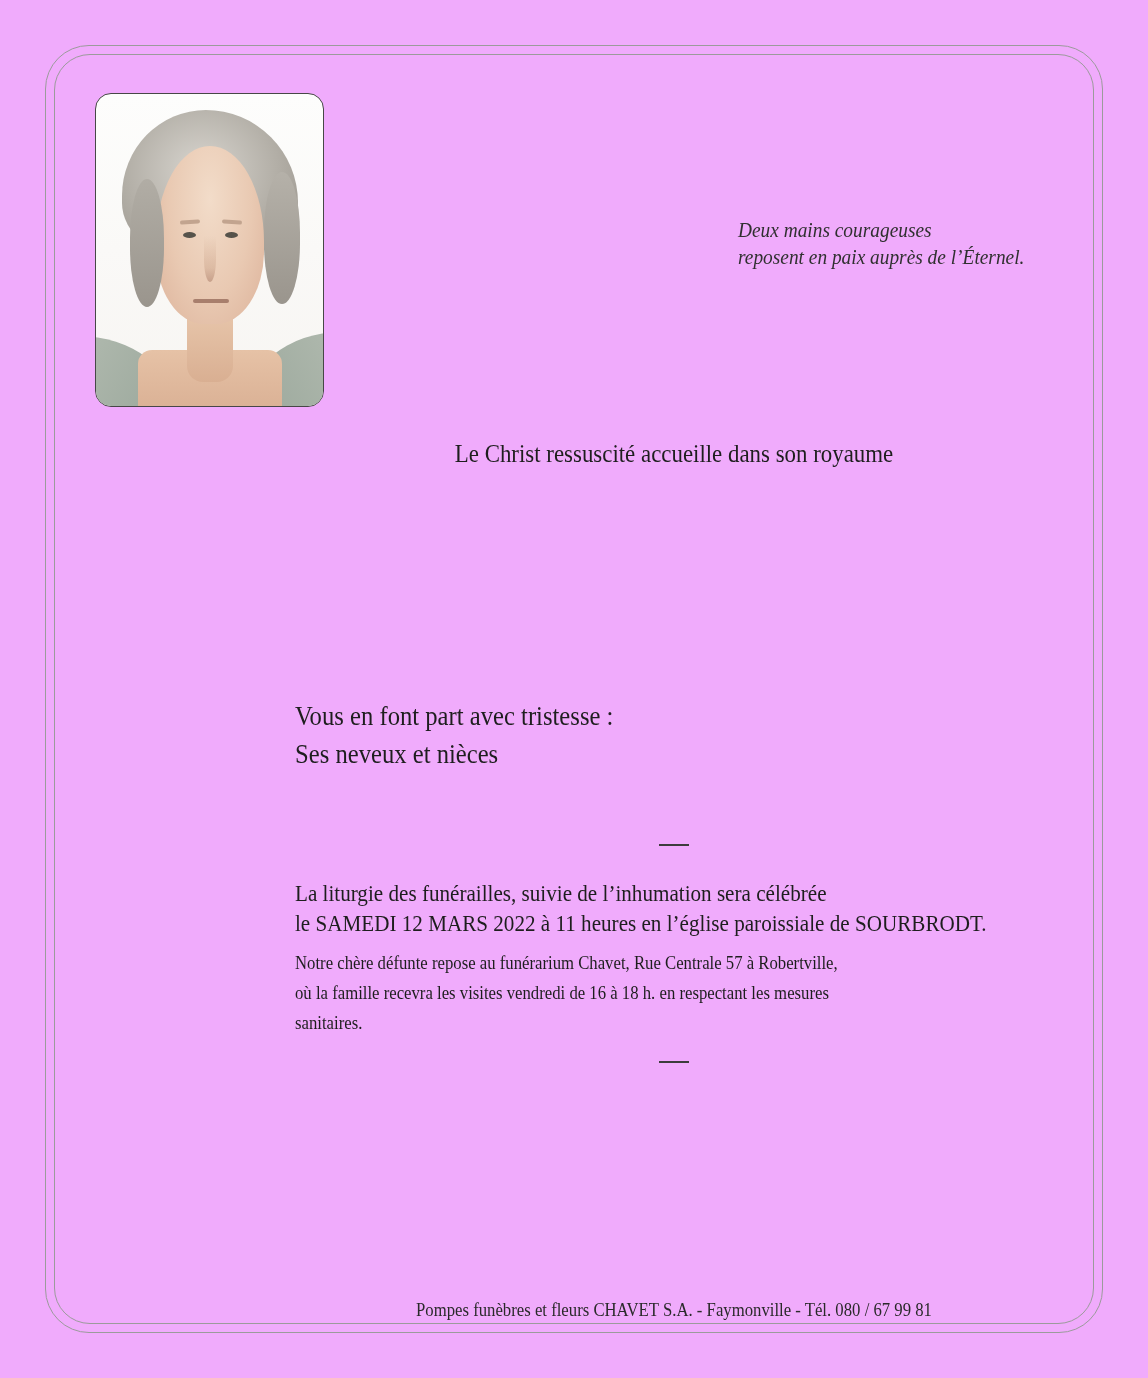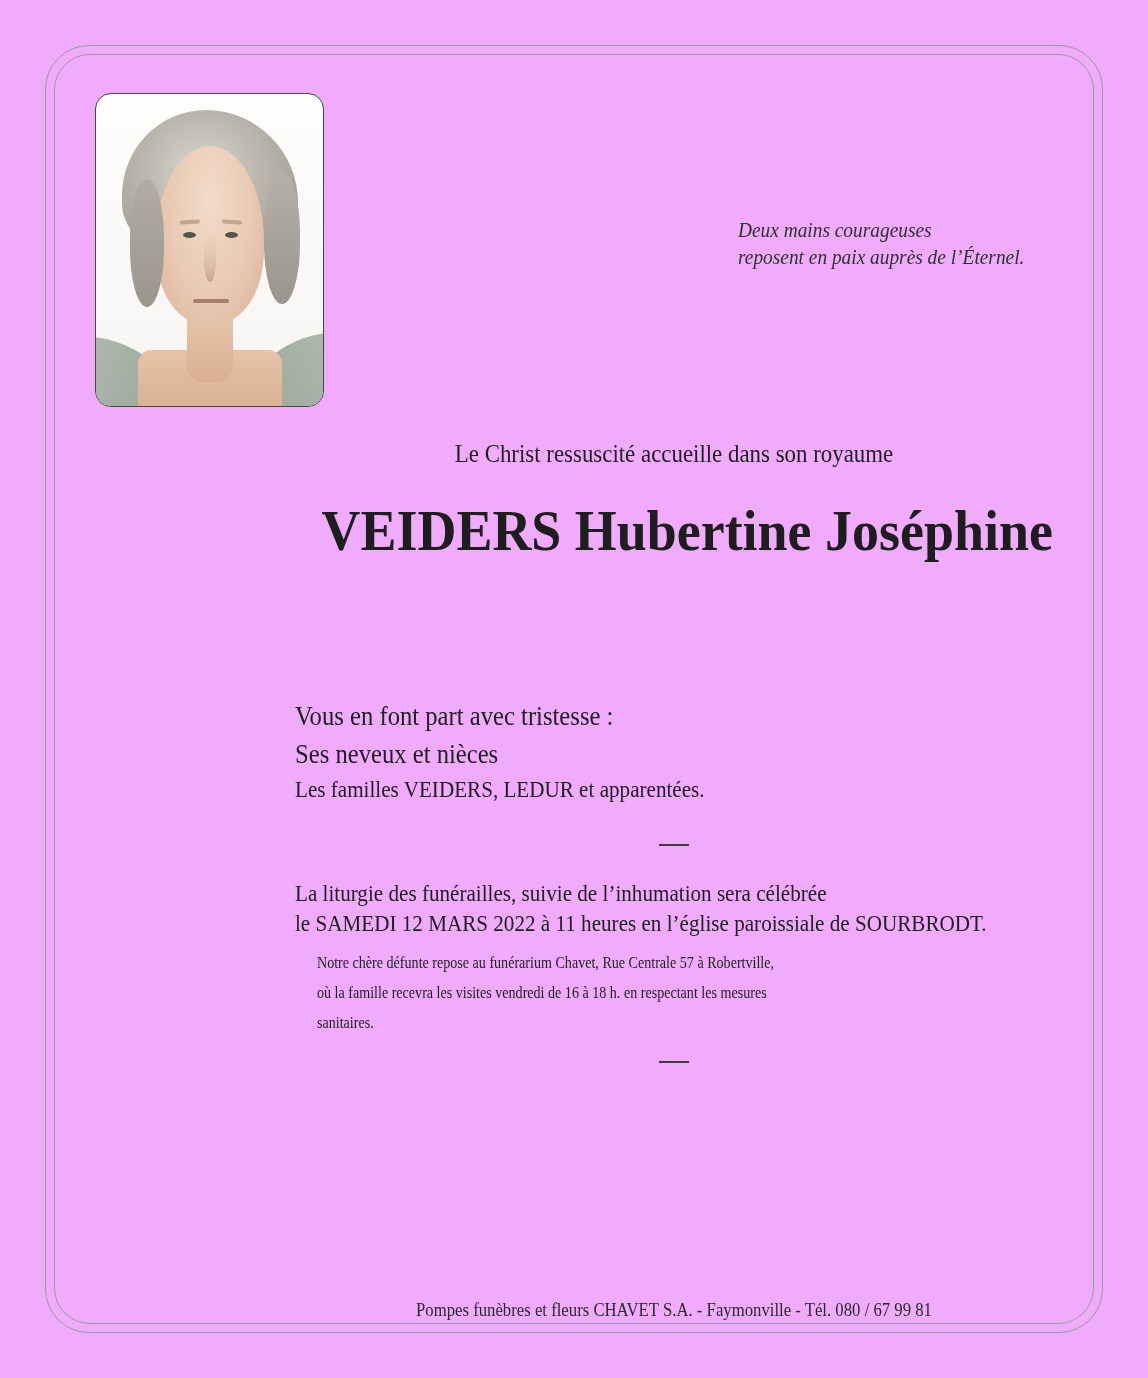--- a/index.html
+++ b/index.html
@@ -68,21 +68,21 @@
   .name         { top:497px; font-size:58px; font-weight:bold; }
   .name .cline  { transform:scaleX(0.93); }
   .vitals       { top:570px; font-size:24px; line-height:29px; }
   .lead         { top:700px; font-size:28px; }
   .ann-1        { top:738px; font-size:28px; }
   .ann-2        { top:776px; font-size:24px; }
   .separator    { top:844px; }
   .separator .bar { width:30px; border-top:2.5px solid #3c3c3c; margin:0 auto; }
   .separator-2  { top:1061px; }
   .ceremony     { top:878px; font-size:24px; line-height:30px; }
-  .repose       { top:948px; font-size:16px; line-height:30px;margin-left:22px; }
+  .repose       { top:948px; font-size:19px; line-height:30px; }
   .condolences  { top:1126px; font-size:21px; }
   .footer       { top:1299px; font-size:19px; color:#2a2a2a; }
 </style>
 </head>
 <body>
 
 <div class="page">
 
   <div class="frame frame-outer"></div>
   <div class="frame frame-inner"></div>
@@ -109,36 +109,30 @@
     <div class="line">reposent en paix auprès de l’Éternel.</div>
   </div>
 
   <div class="col">
 
     <div class="intro">
       <div class="cline">Le Christ ressuscité accueille dans son royaume</div>
     </div>
 
 
-    <div class="name">
-      <div class="cline">VEIDERS Hubertine Joséphine</div>
-    </div>
 
 
     <div class="lead">
       <div class="tline">Vous en font part avec tristesse :</div>
     </div>
 
     <div class="ann-1">
       <div class="tline">Ses neveux et nièces</div>
     </div>
 
-    <div class="ann-2">
-      <div class="tline">Les familles VEIDERS, LEDUR et apparentées.</div>
-    </div>
 
     <div class="separator">
       <div class="bar"></div>
     </div>
 
     <div class="ceremony">
       <div class="tline">La liturgie des funérailles, suivie de l’inhumation sera célébrée</div>
       <div class="tline">le SAMEDI 12 MARS 2022 à 11 heures en l’église paroissiale de SOURBRODT.</div>
     </div>
 

